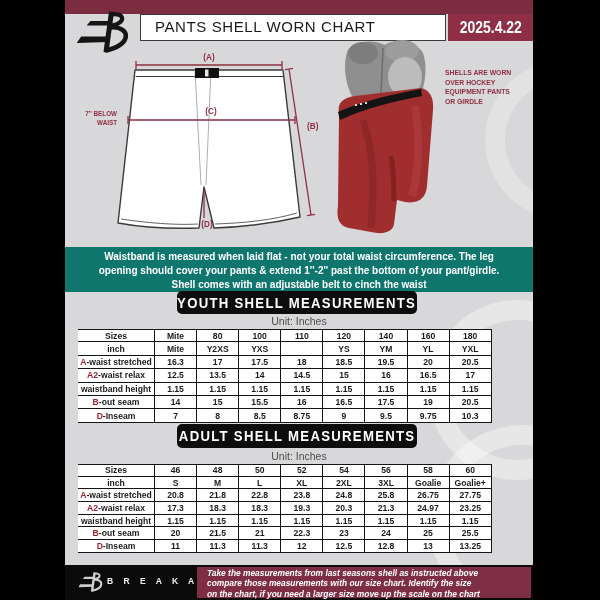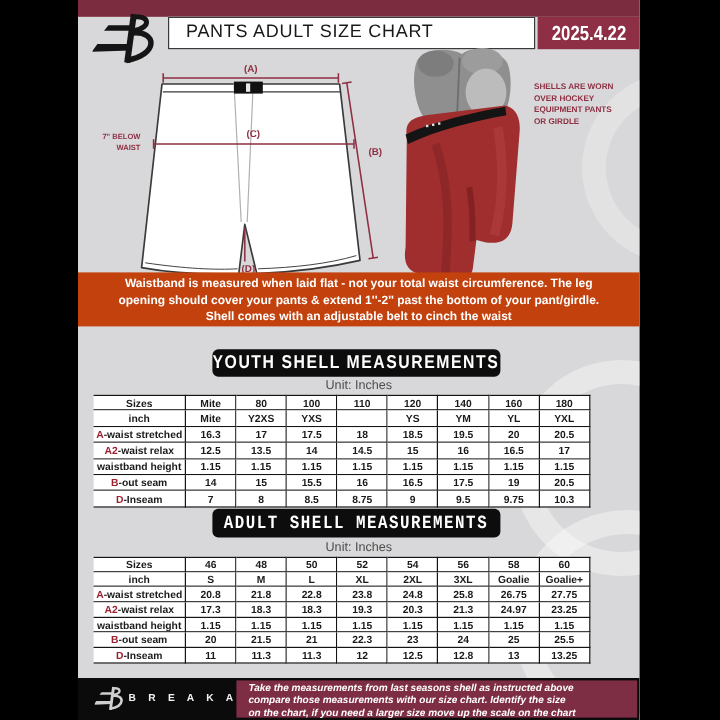--- a/index.html
+++ b/index.html
@@ -23,28 +23,28 @@
   .wm{border:20px solid #fff;border-radius:50%;opacity:.38;}
   #wm1{top:300px;left:363px;width:140px;height:140px;}
   #wm2{top:425px;left:363px;width:150px;height:150px;}
   #wm3{top:60px;left:420px;width:120px;height:120px;opacity:.25;}
   
   #diagram{top:50px;left:20px;}
   #photo{top:38px;left:268px;}
   #photonote{top:68px;left:380px;width:88px;color:#8e2f42;font-weight:bold;
              font-size:6.8px;line-height:9.6px;}
   
-  #banner{top:227px;left:0;width:468px;height:45px;background:#c2410c;
+  #banner{top:247px;left:0;width:468px;height:45px;background:#0f766e;
           color:#fff;font-weight:bold;font-size:10px;line-height:14.2px;
           text-align:center;padding-top:3px;box-sizing:border-box;}
   
   .secbox{left:112px;width:240px;background:#0d0d0d;border-radius:5px;
           display:flex;align-items:center;justify-content:center;}
   #youth-title{top:291px;height:23px;}
-  #adult-title{top:424px;height:24px;font-family:Liberation Mono, monospace;}
+  #adult-title{top:424px;height:24px;}
   .secbox span{color:#fff;font-weight:bold;font-size:15.5px;letter-spacing:1.5px;
                transform:scaleX(.85);white-space:nowrap;}
   .unit{width:468px;text-align:center;color:#4d4d4d;font-size:10.5px;font-weight:normal;}
   #youth-unit{top:315px;} #adult-unit{top:450px;}
   
   .table{left:13px;width:437px;}
   #youth-table{top:329px;} #adult-table{top:464px;}
   .trow{display:flex;}
   .tcell{background:#fff;border-right:1.6px solid #141414;
          border-bottom:1.9px solid #141414;box-sizing:border-box;
@@ -73,21 +73,21 @@
   <svg class="abs" id="logo-top" width="58" height="46" viewBox="0 0 60 50">
     <g fill="#151515" stroke="#151515">
       <path d="M36 3 L30 47" fill="none" stroke-width="5.5"></path>
       <path d="M35 6 C50 3 53 15 36 18" fill="none" stroke-width="4.5"></path>
       <path d="M35 20 C57 18 59 40 29 45" fill="none" stroke-width="5"></path>
       <polygon points="13,13 36,13 35,18 9,18" stroke="none"></polygon>
       <polygon points="3,30 34,30 33,36 -2,37" stroke="none"></polygon>
     </g>
   </svg>
 
-  <div class="abs" id="titlebox">PANTS ADULT SIZE CHART</div>
+  <div class="abs" id="titlebox">PANTS SHELL WORN CHART</div>
   <div class="abs" id="datebox">
     <span>2025.4.22</span>
   </div>
 
   <div class="abs wm" id="wm3"></div>
   <div class="abs wm" id="wm1"></div>
   <div class="abs wm" id="wm2"></div>
 
   <svg class="abs" id="diagram" width="236" height="190" viewBox="0 0 236 190">
 

